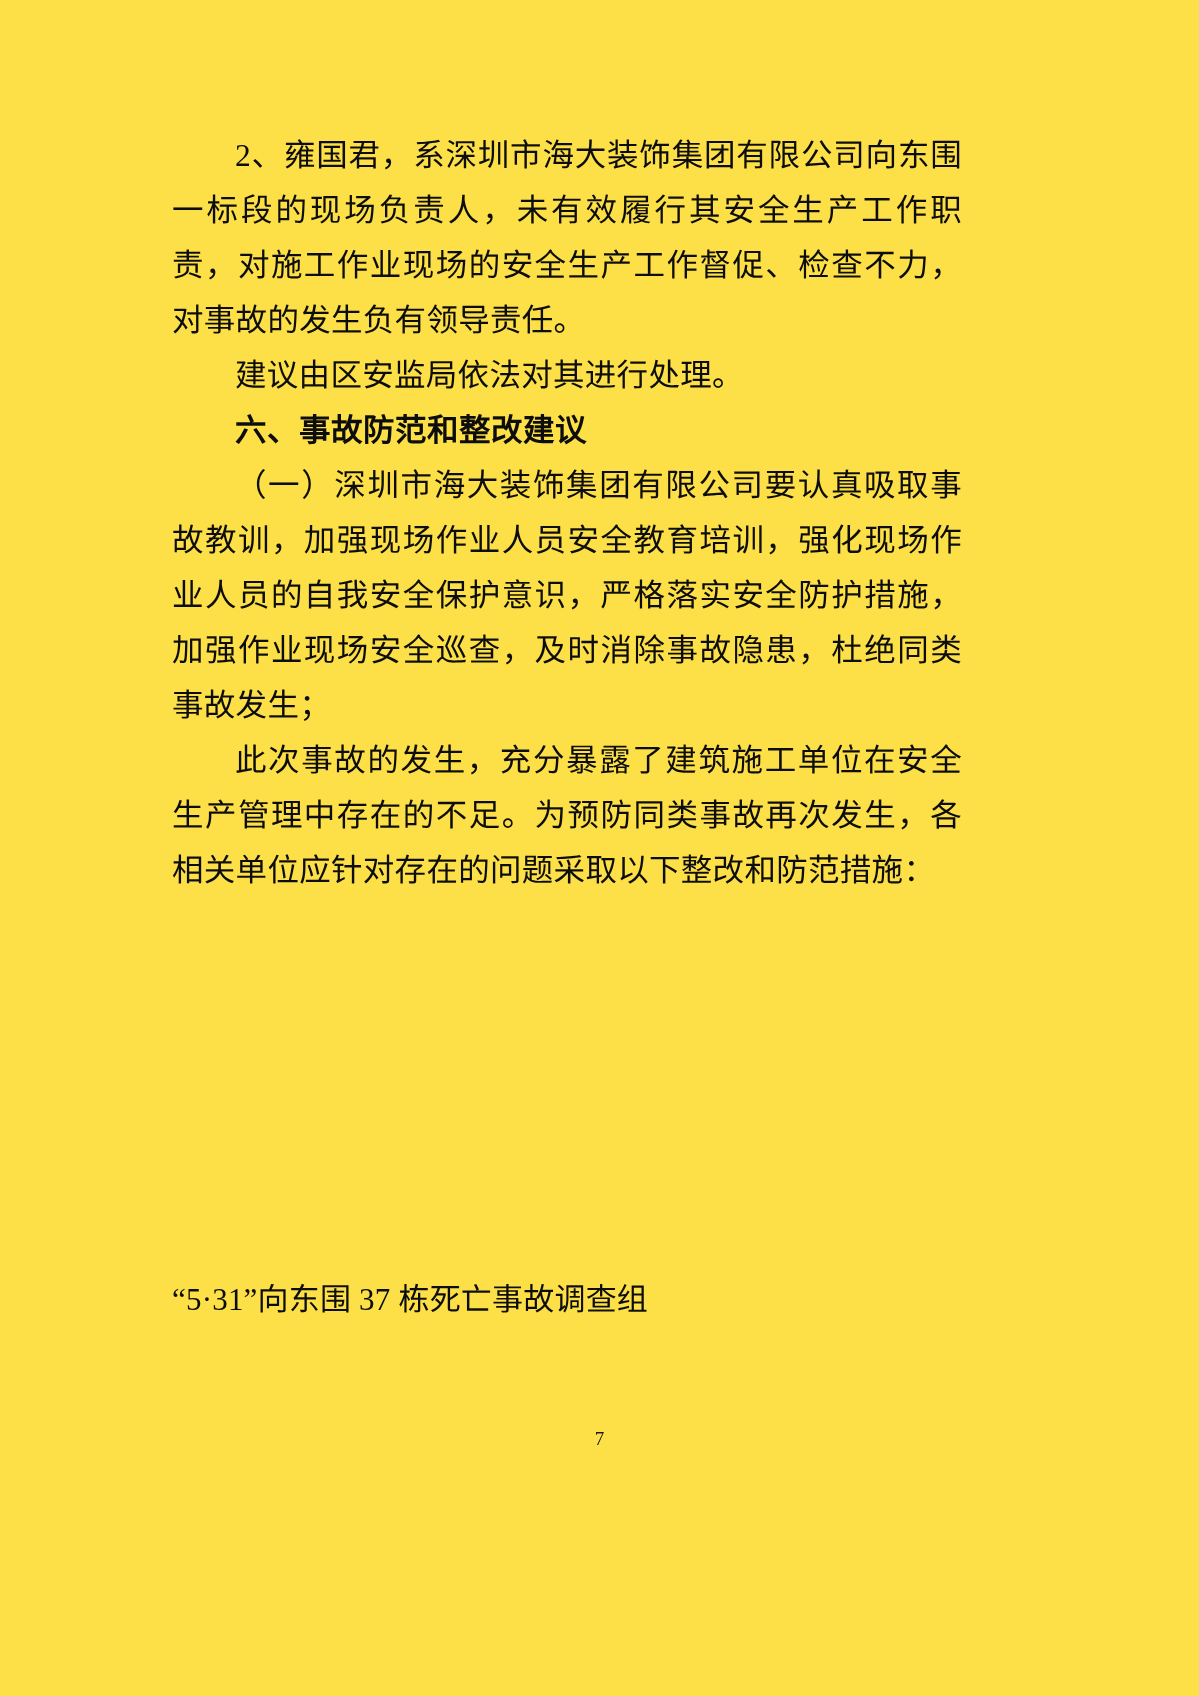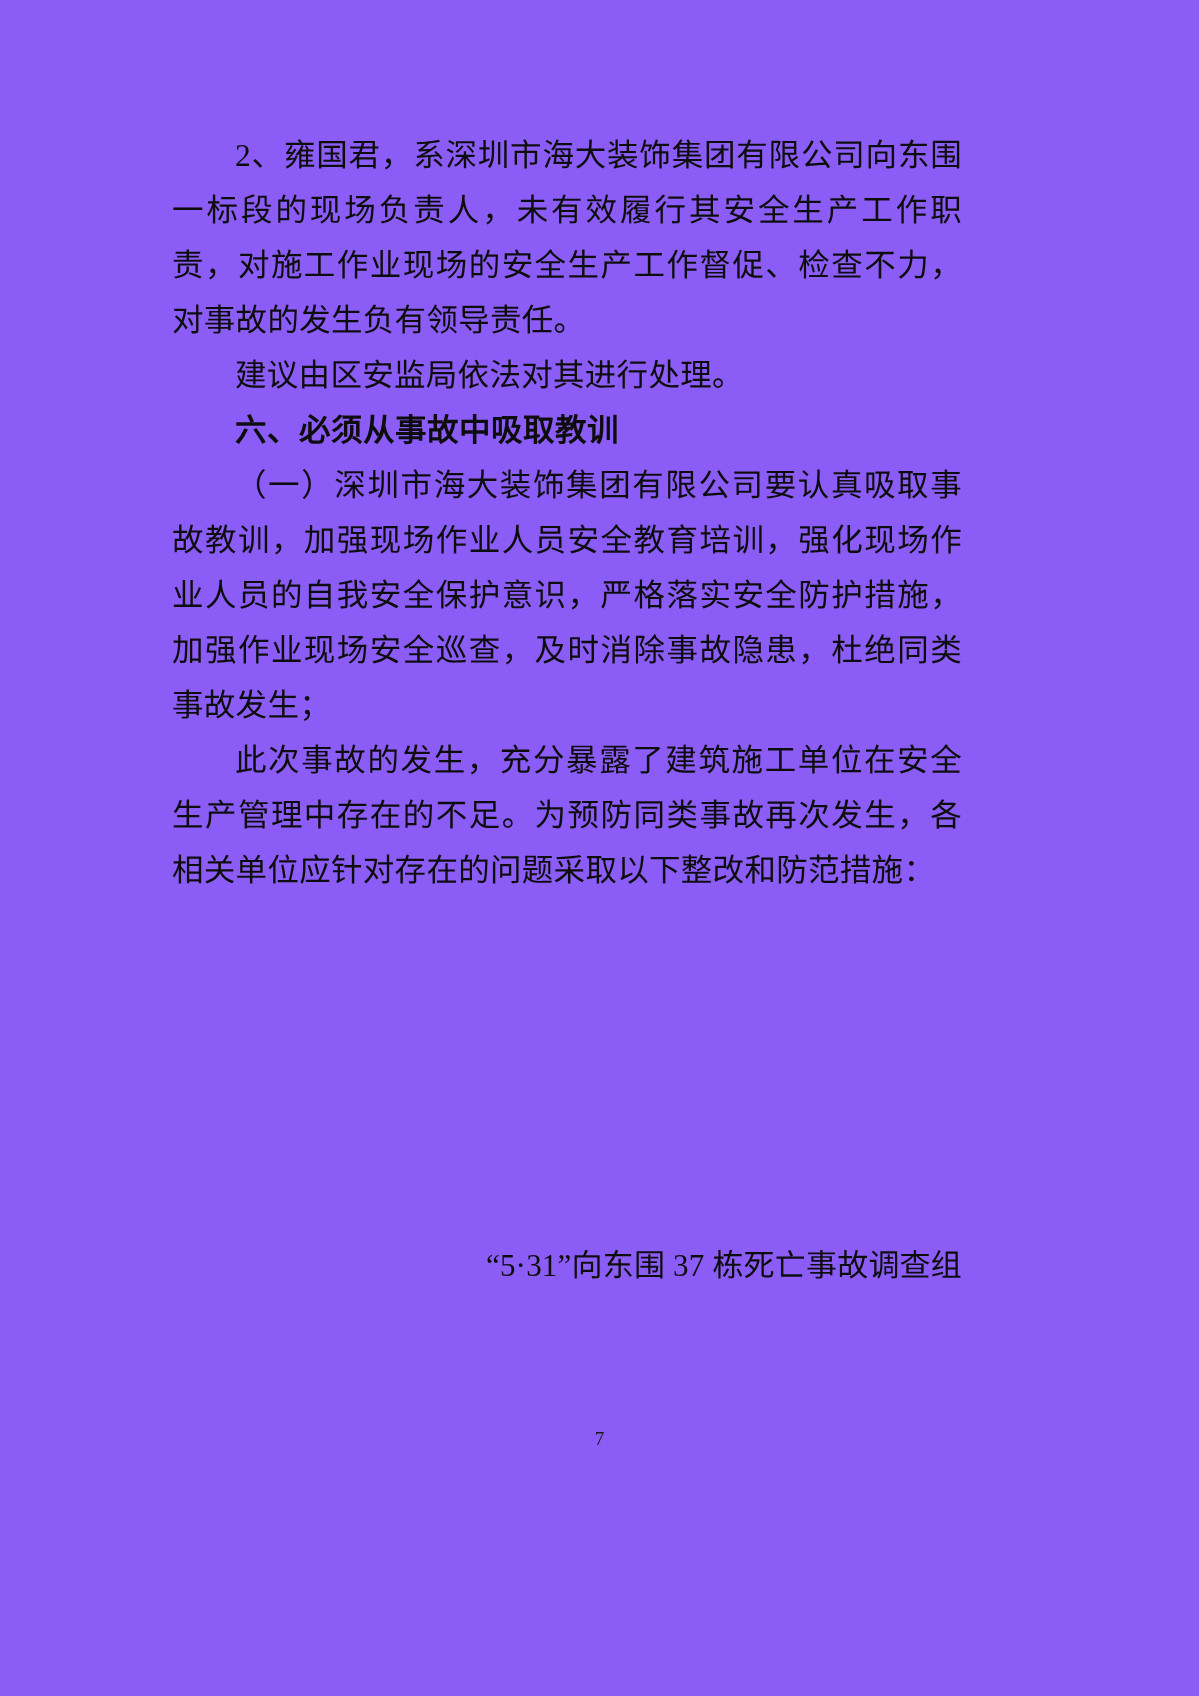--- a/index.html
+++ b/index.html
@@ -14,21 +14,21 @@
     color: #0d0d0d;
     position: relative;
     overflow: hidden;
   }
   .page {
     position: absolute;
     left: 0;
     top: 0;
     width: 1199px;
     height: 1696px;
-    background: #8b5cf6;
+    background: #fde047;
   }
   .content {
     position: absolute;
     left: 172px;
     top: 128px;
     width: 790px;
   }
   .para {
     font-size: 31.5px;
     line-height: 55px;
@@ -45,23 +45,22 @@
     line-height: 55px;
     font-weight: bold;
     text-indent: 63px;
     font-family: "Liberation Sans", "DejaVu Sans", sans-serif;
     letter-spacing: 0.5px;
     margin: 0;
   }
   .sign-block {
     position: absolute;
     left: 172px;
-    top: 1238px;
+    top: 1272px;
     width: 790px;
-    text-align: right;
   }
   .sign-line {
     font-size: 31px;
     line-height: 56px;
     letter-spacing: 0.2px;
   }
   .sign-line.date {
     padding-right: 14px;
   }
   .page-number {
@@ -79,21 +78,21 @@
 <body>
 
 <div class="page">
 
   <div class="content">
 
     <p class="para indent">2、雍国君，系深圳市海大装饰集团有限公司向东围一标段的现场负责人，未有效履行其安全生产工作职责，对施工作业现场的安全生产工作督促、检查不力，对事故的发生负有领导责任。</p>
 
     <p class="para indent">建议由区安监局依法对其进行处理。</p>
 
-    <h2 class="heading">六、必须从事故中吸取教训</h2>
+    <h2 class="heading">六、事故防范和整改建议</h2>
 
     <p class="para indent">（一）深圳市海大装饰集团有限公司要认真吸取事故教训，加强现场作业人员安全教育培训，强化现场作业人员的自我安全保护意识，严格落实安全防护措施，加强作业现场安全巡查，及时消除事故隐患，杜绝同类事故发生；</p>
 
     <p class="para indent">此次事故的发生，充分暴露了建筑施工单位在安全生产管理中存在的不足。为预防同类事故再次发生，各相关单位应针对存在的问题采取以下整改和防范措施：</p>
 
 
   </div>
 
   <div class="sign-block">
     <div class="sign-line">“5·31”向东围 37 栋死亡事故调查组</div>

